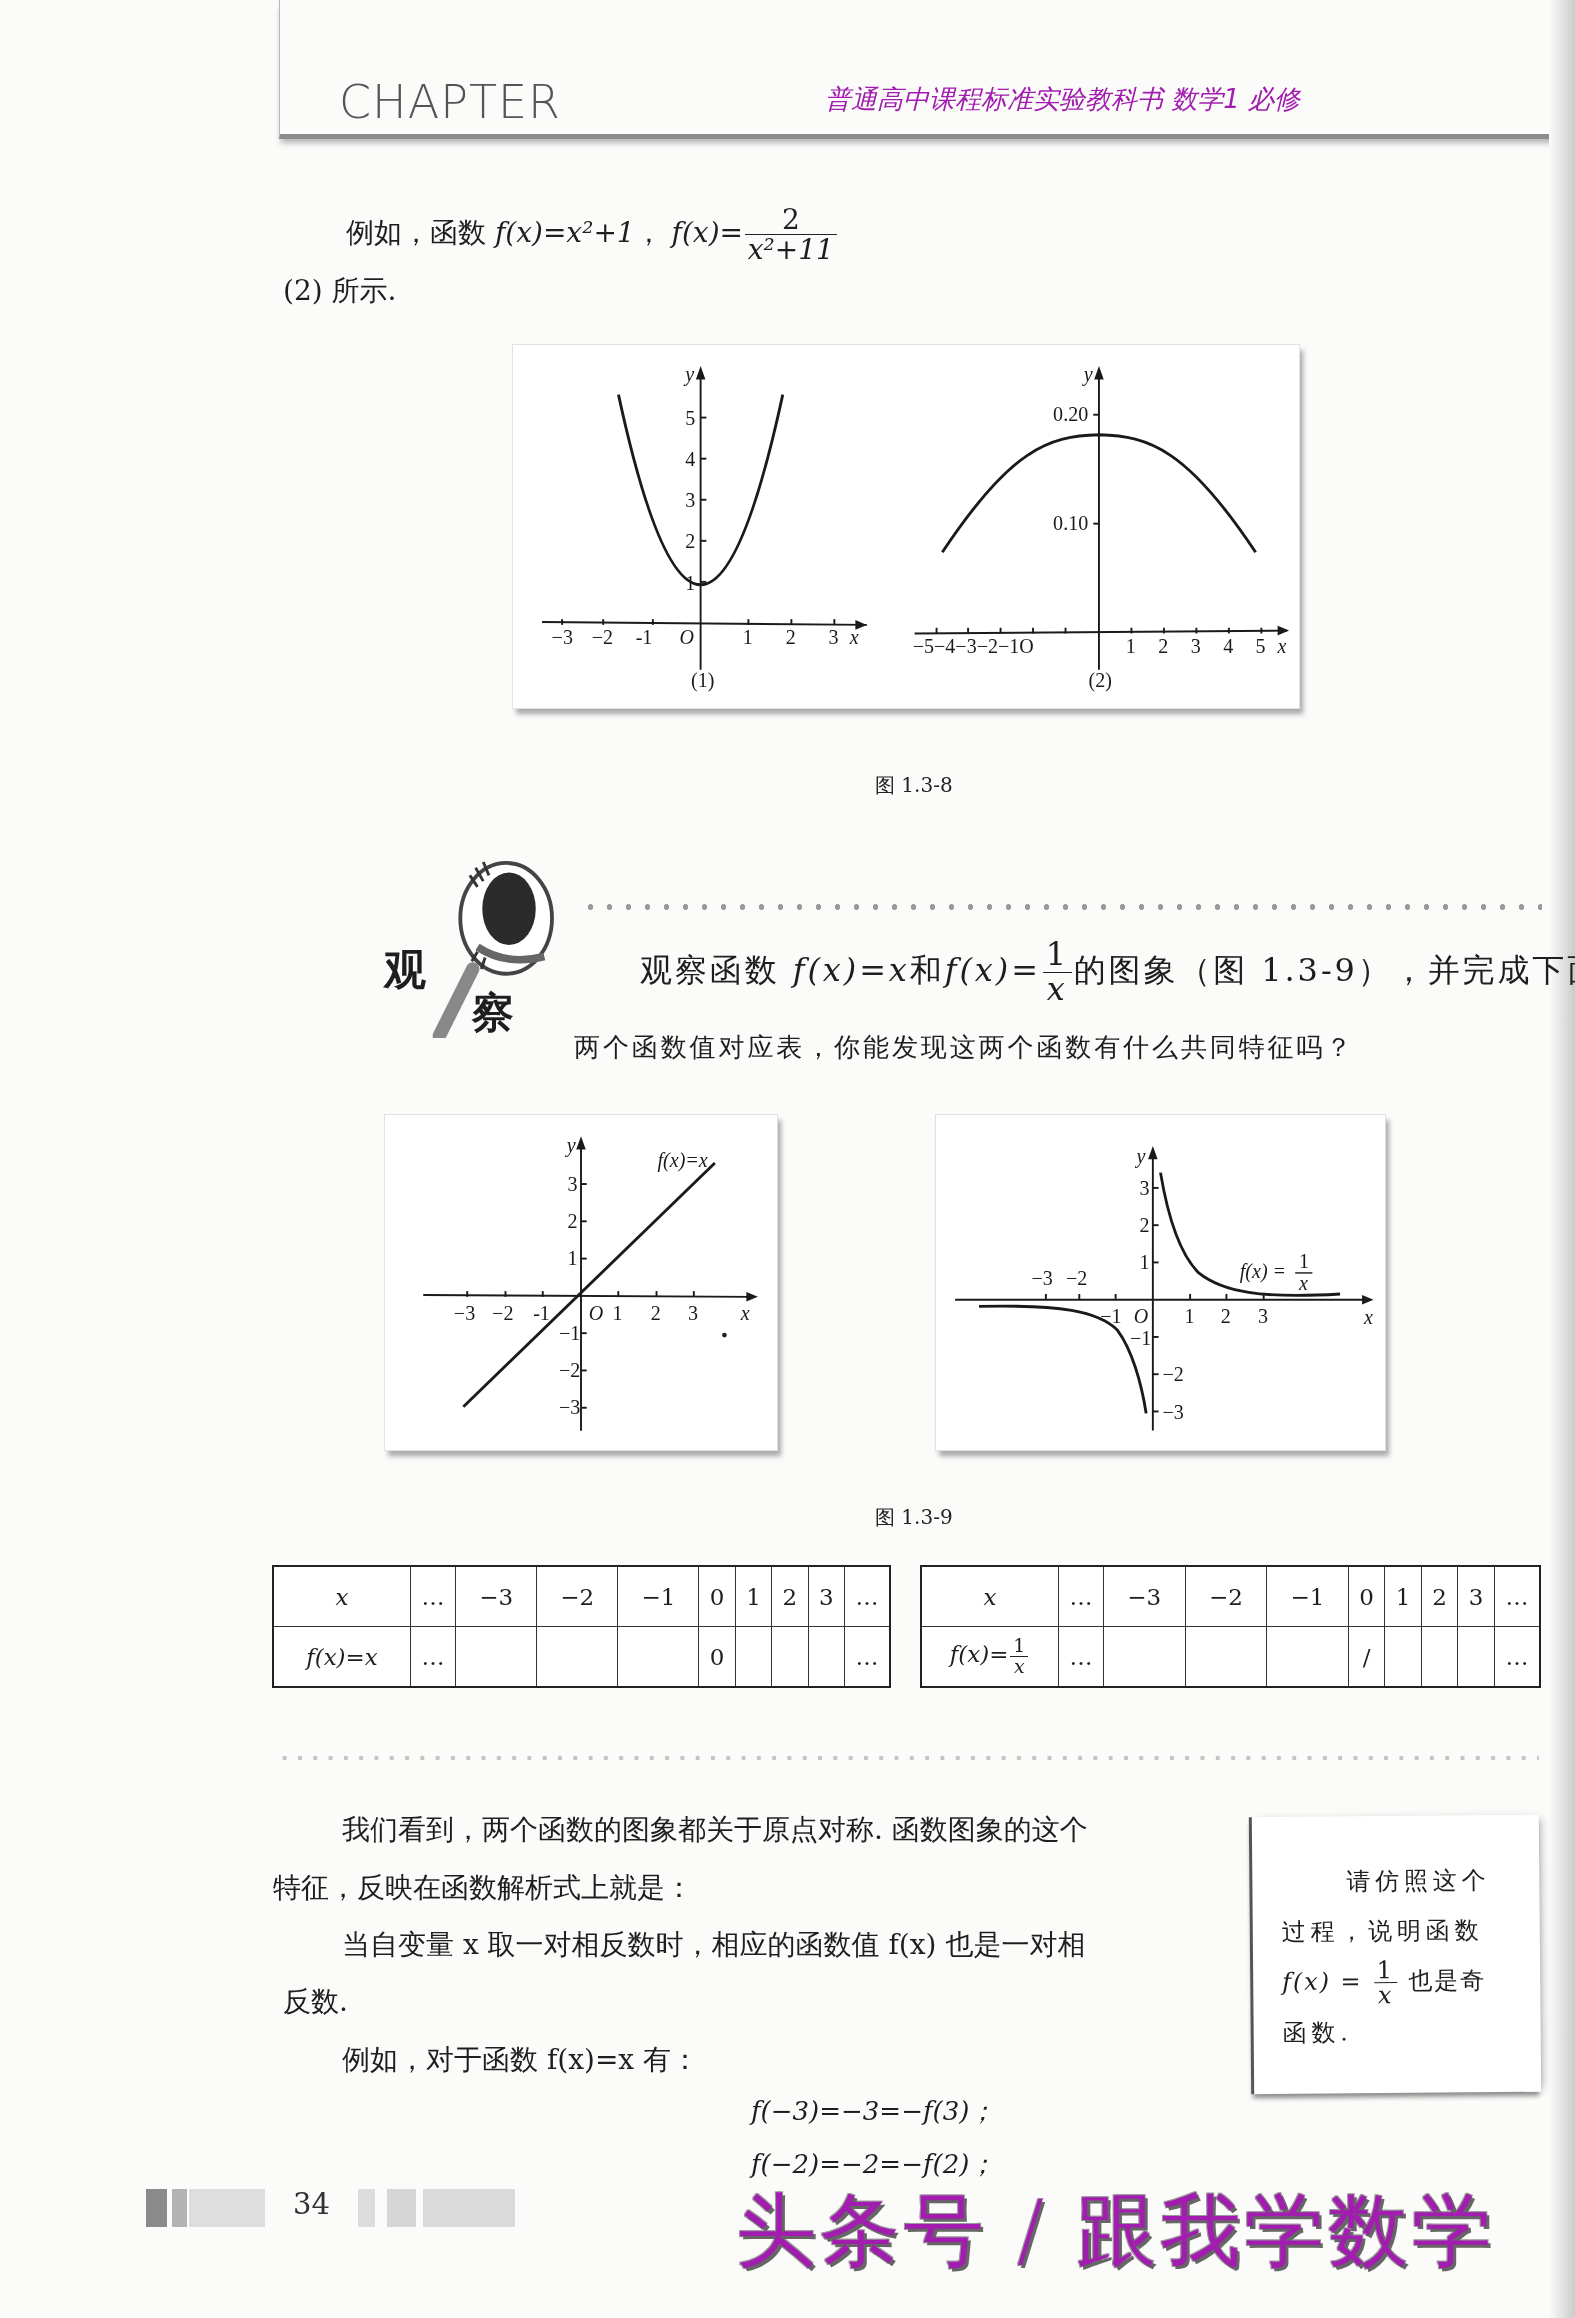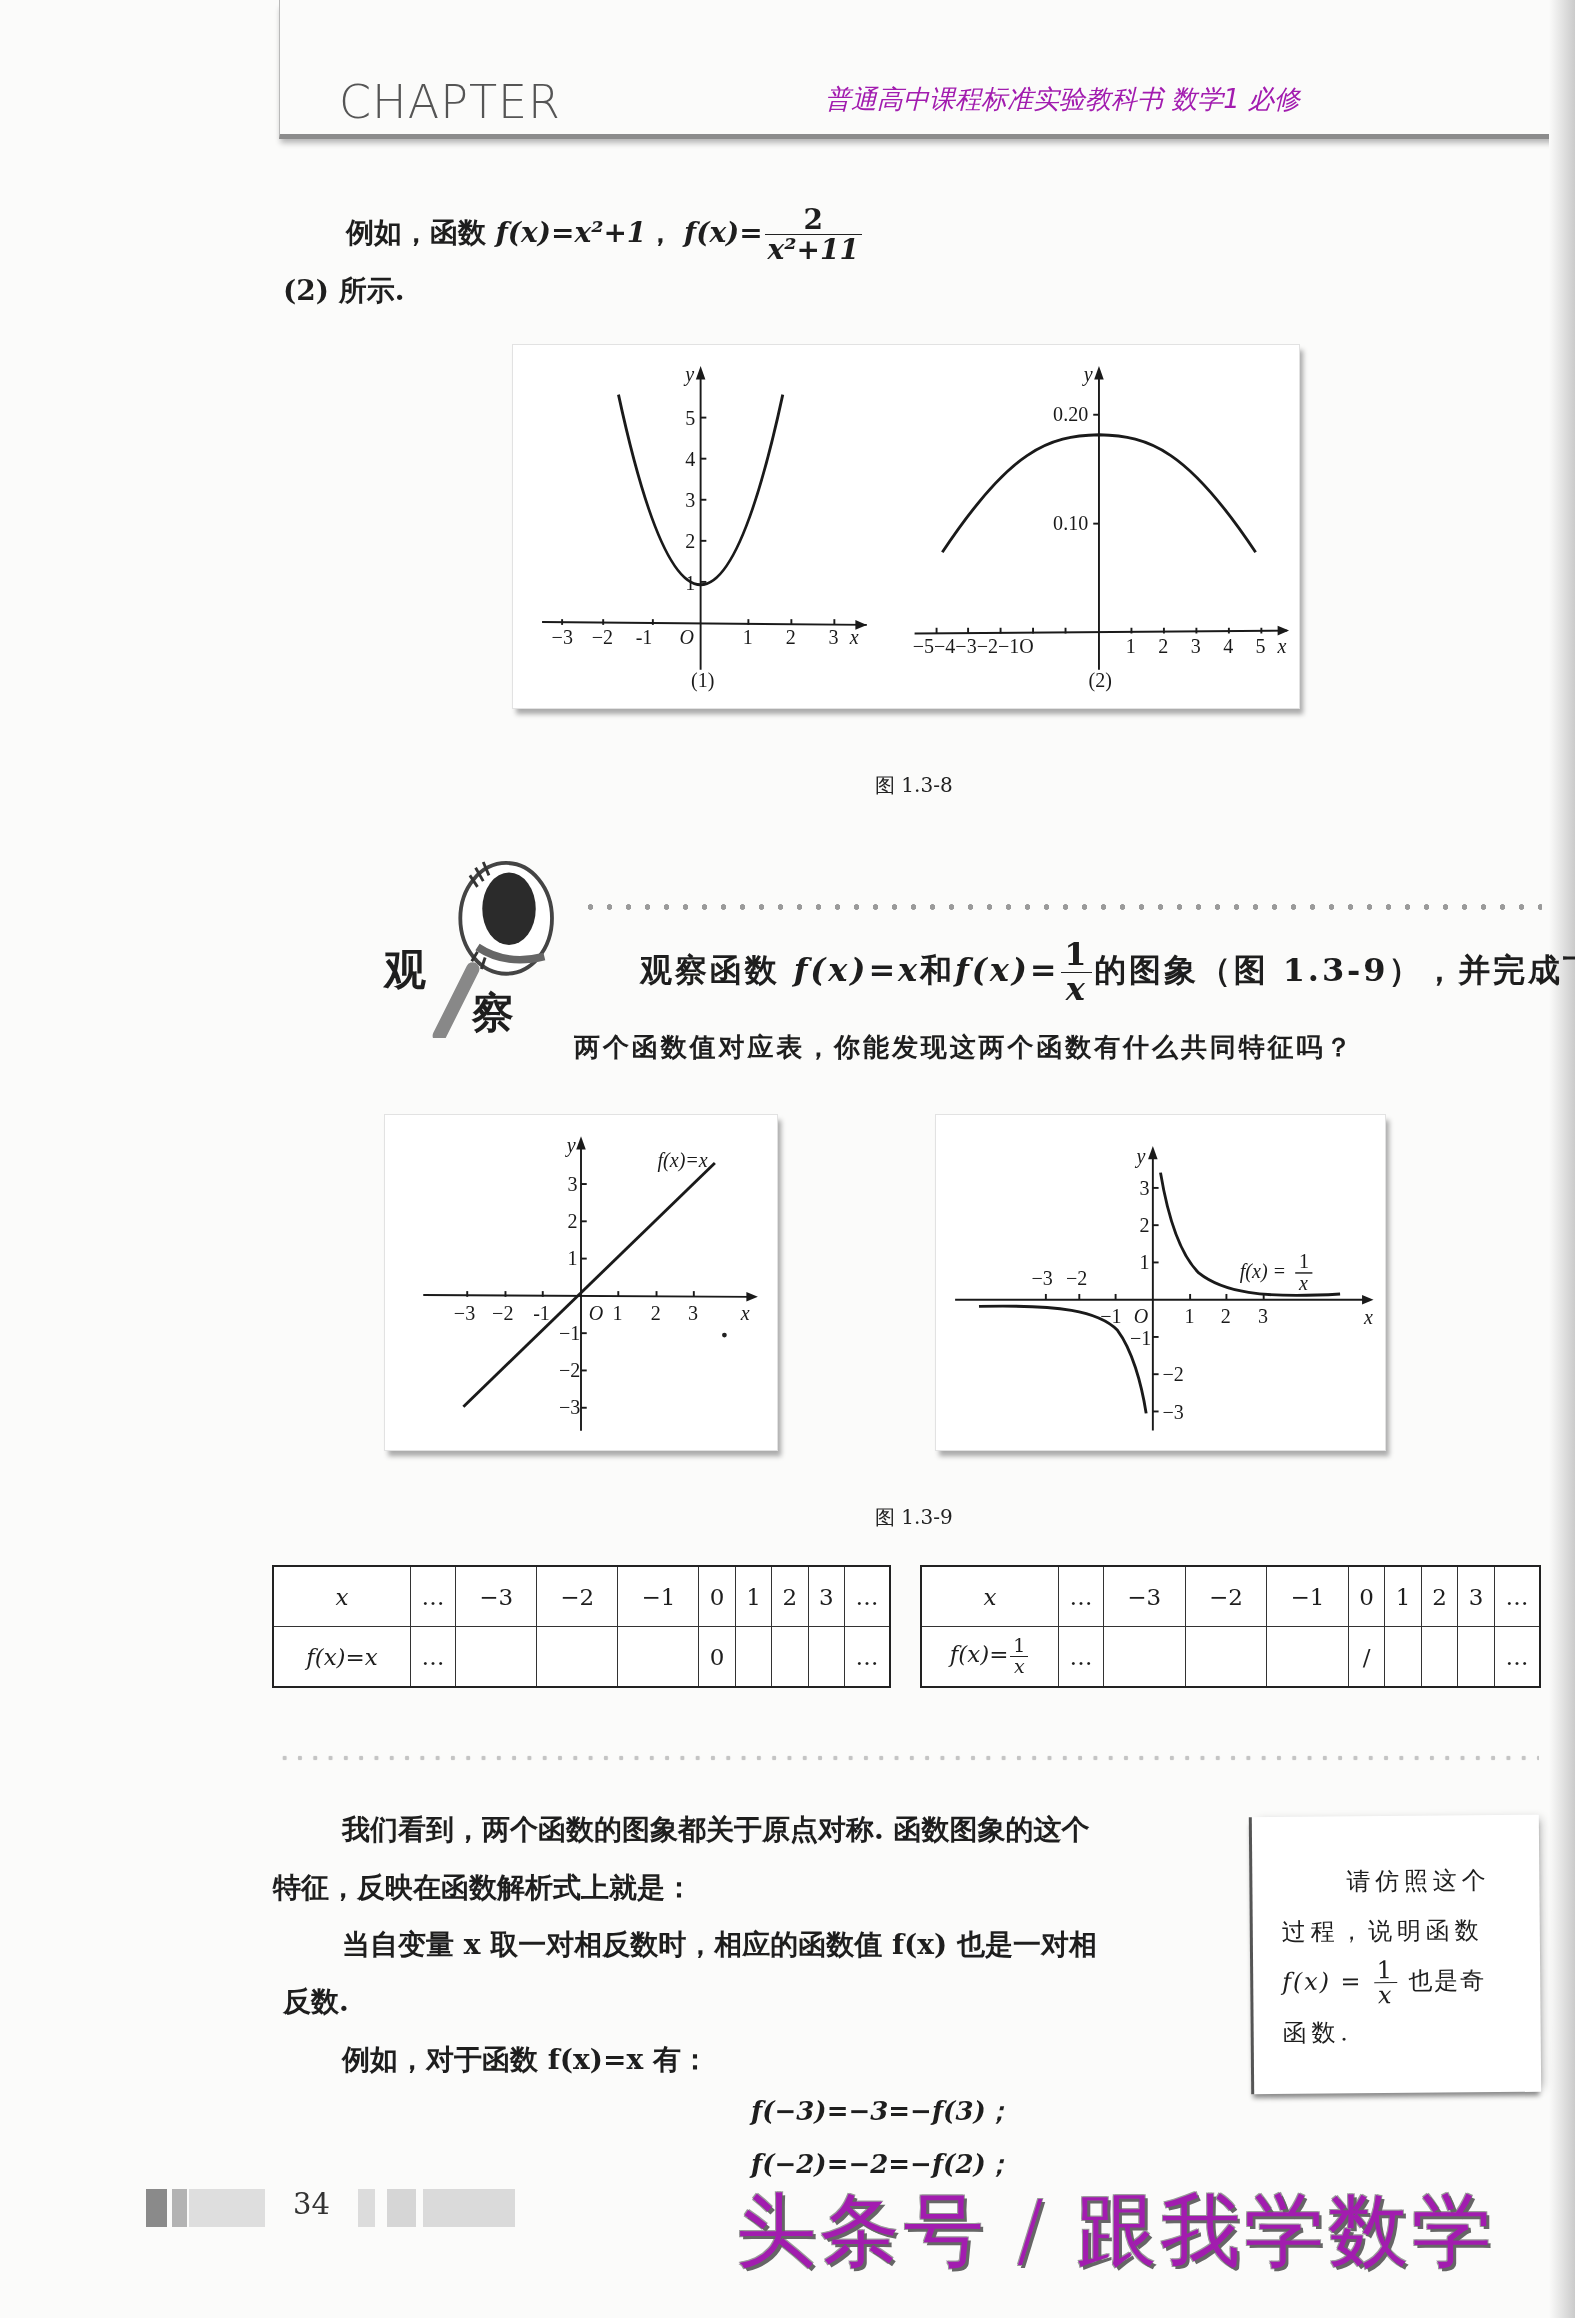--- a/index.html
+++ b/index.html
@@ -11,21 +11,21 @@
   .abs { position:absolute; }
   .header-band {
     left:279px; top:0; width:1277px; height:134px;
     border-left:1.9px solid #b9b9b9;
     border-bottom:5.7px solid #8c8c8c;
     box-shadow:0 5.7px 5.7px -1.9px #b5b5b5;
   }
   .chapter { left:339px; top:75px; font-family:"DejaVu Sans", sans-serif; font-size:46px; color:#555; letter-spacing:1px; font-weight:300; }
   .book-title { left:805px; top:82px; font-family:"DejaVu Sans", sans-serif; font-size:26px; color:#a21caf; font-style:italic;margin-left:20px; }
   .right-shadow { left:1549px; top:0; width:27px; height:2319px; background:linear-gradient(to right,#fbfbfa,#c9c9c9); }
-  .para { font-size:28px; line-height:1; white-space:nowrap;font-weight:bold; }
+  .para { font-size:28px; line-height:1; white-space:nowrap; }
   .it { font-style:italic; }
   .frac { display:inline-block; vertical-align:middle; text-align:center; line-height:1.05; margin:0 1.9px; }
   .frac .num { display:block; border-bottom:1.9px solid #222; padding:0 2.9px; }
   .frac .den { display:block; padding:0 2.9px;text-align:center; }
   .fig-box { background:#fff; box-shadow:3.8px 5.7px 4.8px #aaa; border:1px solid #e2e2e2; }
   .caption { font-size:20px; color:#222; }
   .dots { height:7.6px; background-image:radial-gradient(circle, #9a9a9a 2.5px, transparent 2.9px); background-size:19px 7.6px; background-repeat:repeat-x; }
   .dots-light { height:5.7px; background-image:radial-gradient(circle, #c4c4c4 2.1px, transparent 2.5px); background-size:15.3px 5.7px; background-repeat:repeat-x; }
   table.fn { border-collapse:collapse; position:absolute; background:#fff; font-size:23px; }
   table.fn td { border:1.9px solid #333; text-align:center; height:59px; padding:0; }

